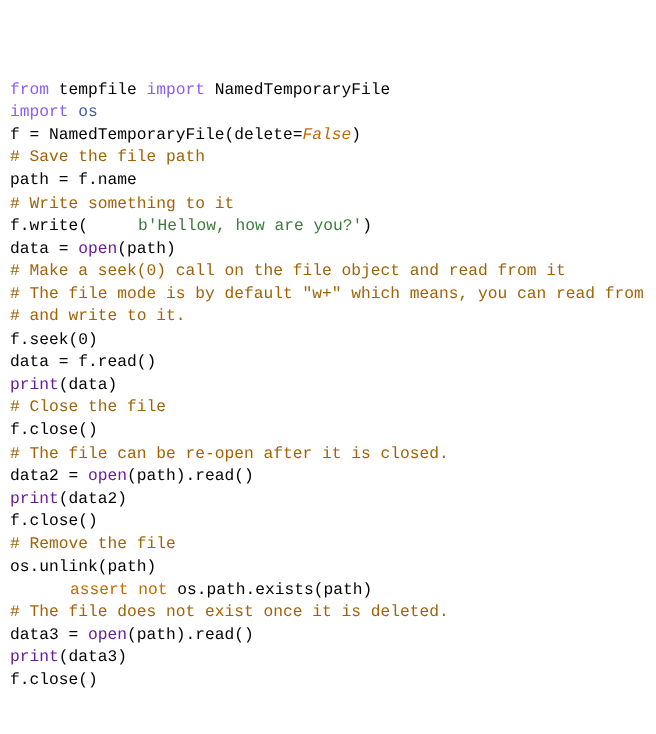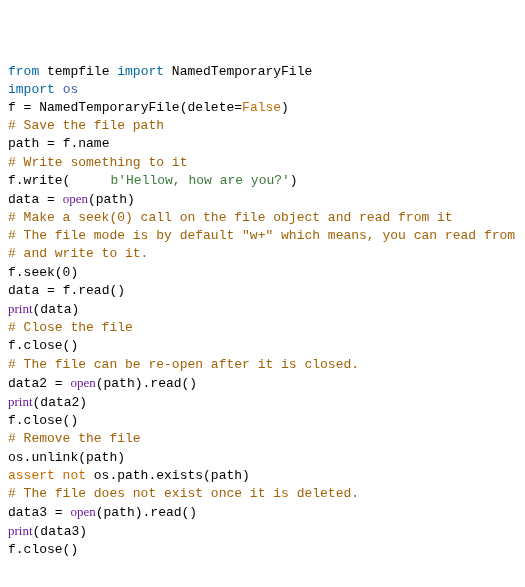--- a/index.html
+++ b/index.html
@@ -7,29 +7,29 @@
     padding: 8px;
     background: #ffffff;
     font-family: Consolas, "Courier New", monospace;
     font-size: 13px;
     line-height: 1.4;
     color: #000000;
     white-space: pre;
     width: 525px;
     box-sizing: border-box;
   }
-  .kw { color: #0369a1; }
+  .kw { color: #8b5cf6; }
   .mod { color: #3d5caf; text-align: center; }
   .str { color: #3b7a3b; margin-left: 40px; }
   .com { color: #a16207; }
   .name { color: #000000; margin-top: 40px; }
-  .func { color: #6a1b9a; font-family: Liberation Serif, serif; }
-  .bool { color: #c26a00; }
+  .func { color: #6a1b9a; }
+  .bool { color: #c26a00; font-style: italic; }
   .op { color: #000000; }
-  .assert { color: #c26a00; }
+  .assert { color: #c26a00; margin-left: 48px; }
 </style>
 </head>
 <body>
 
 
 <div id="code-block"><div><span class="kw">from</span><span class="name"> tempfile </span><span class="kw">import</span><span class="name"> NamedTemporaryFile</span></div><div><span class="kw">import</span><span class="name"> </span><span class="mod">os</span></div><div><span class="name"></span></div><div><span class="name">f </span><span class="op">=</span><span class="name"> NamedTemporaryFile(delete</span><span class="op">=</span><span class="bool">False</span><span class="name">)</span></div><div><span class="name"></span></div><div><span class="com"># Save the file path</span></div><div><span class="name">path </span><span class="op">=</span><span class="name"> f.name</span></div><div><span class="name"></span></div><div><span class="com"># Write something to it</span></div><div><span class="name">f.write(</span><span class="str">b'Hellow, how are you?'</span><span class="name">)</span></div><div><span class="name"></span></div><div><span class="name">data </span><span class="op">=</span><span class="name"> </span><span class="func">open</span><span class="name">(path)</span></div><div><span class="name"></span></div><div><span class="com"># Make a seek(0) call on the file object and read from it</span></div><div><span class="com"># The file mode is by default "w+" which means, you can read from</span></div><div><span class="com"># and write to it.</span></div><div><span class="name">f.seek(</span><span class="name">0</span><span class="name">)</span></div><div><span class="name">data </span><span class="op">=</span><span class="name"> f.read()</span></div><div><span class="func">print</span><span class="name">(data)</span></div><div><span class="name"></span></div><div><span class="com"># Close the file</span></div><div><span class="name">f.close()</span></div><div><span class="name"></span></div><div><span class="com"># The file can be re-open after it is closed.</span></div><div><span class="name">data2 </span><span class="op">=</span><span class="name"> </span><span class="func">open</span><span class="name">(path).read()</span></div><div><span class="func">print</span><span class="name">(data2)</span></div><div><span class="name">f.close()</span></div><div><span class="name"></span></div><div><span class="com"># Remove the file</span></div><div><span class="name">os.unlink(path)</span></div><div><span class="assert">assert not</span><span class="name"> os.path.exists(path)</span></div><div><span class="name"></span></div><div><span class="com"># The file does not exist once it is deleted.</span></div><div><span class="name">data3 </span><span class="op">=</span><span class="name"> </span><span class="func">open</span><span class="name">(path).read()</span></div><div><span class="func">print</span><span class="name">(data3)</span></div><div><span class="name">f.close()</span></div></div>
 
 
 
 </body></html>

